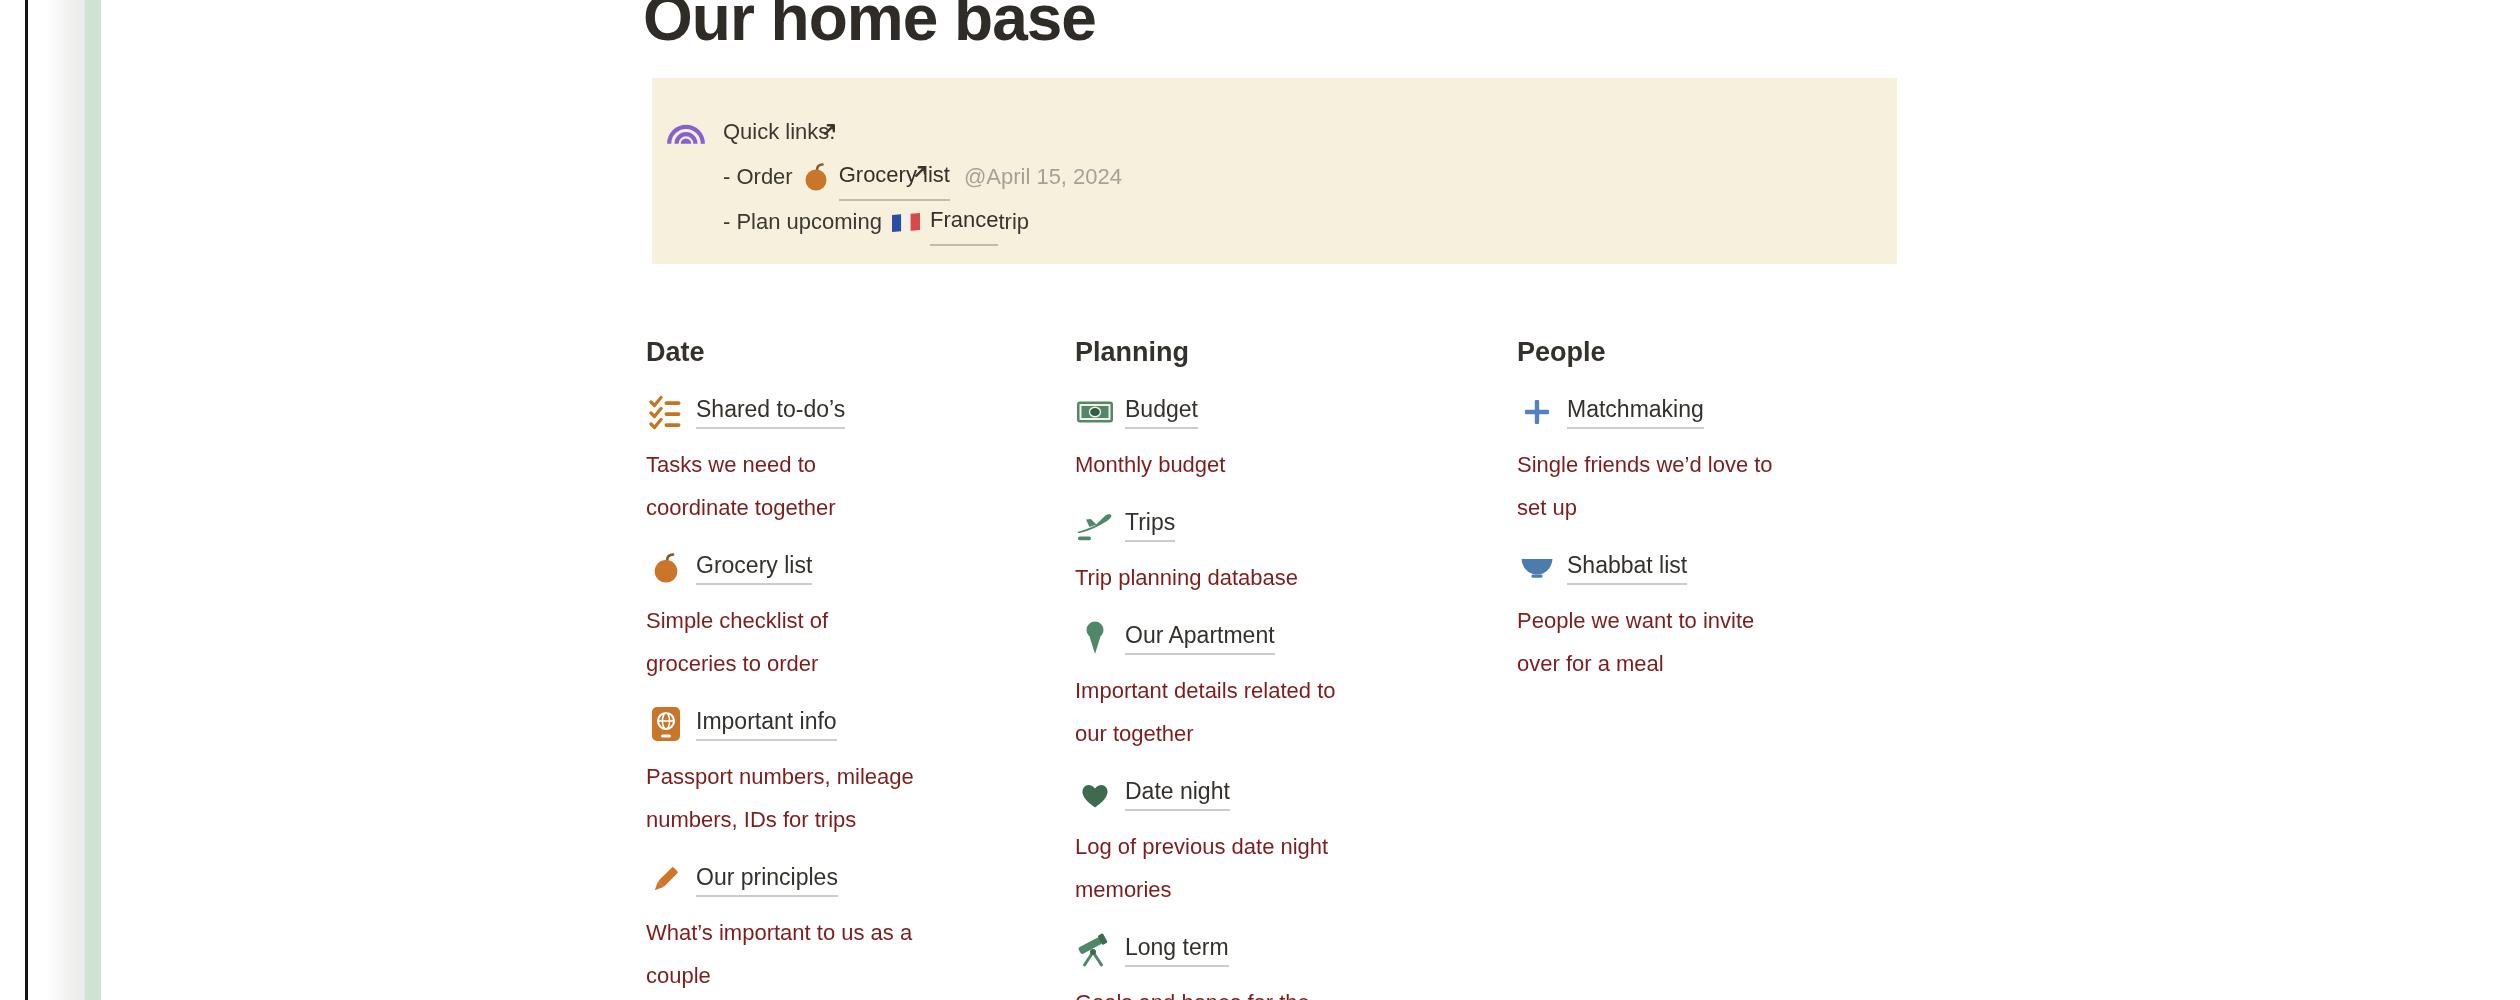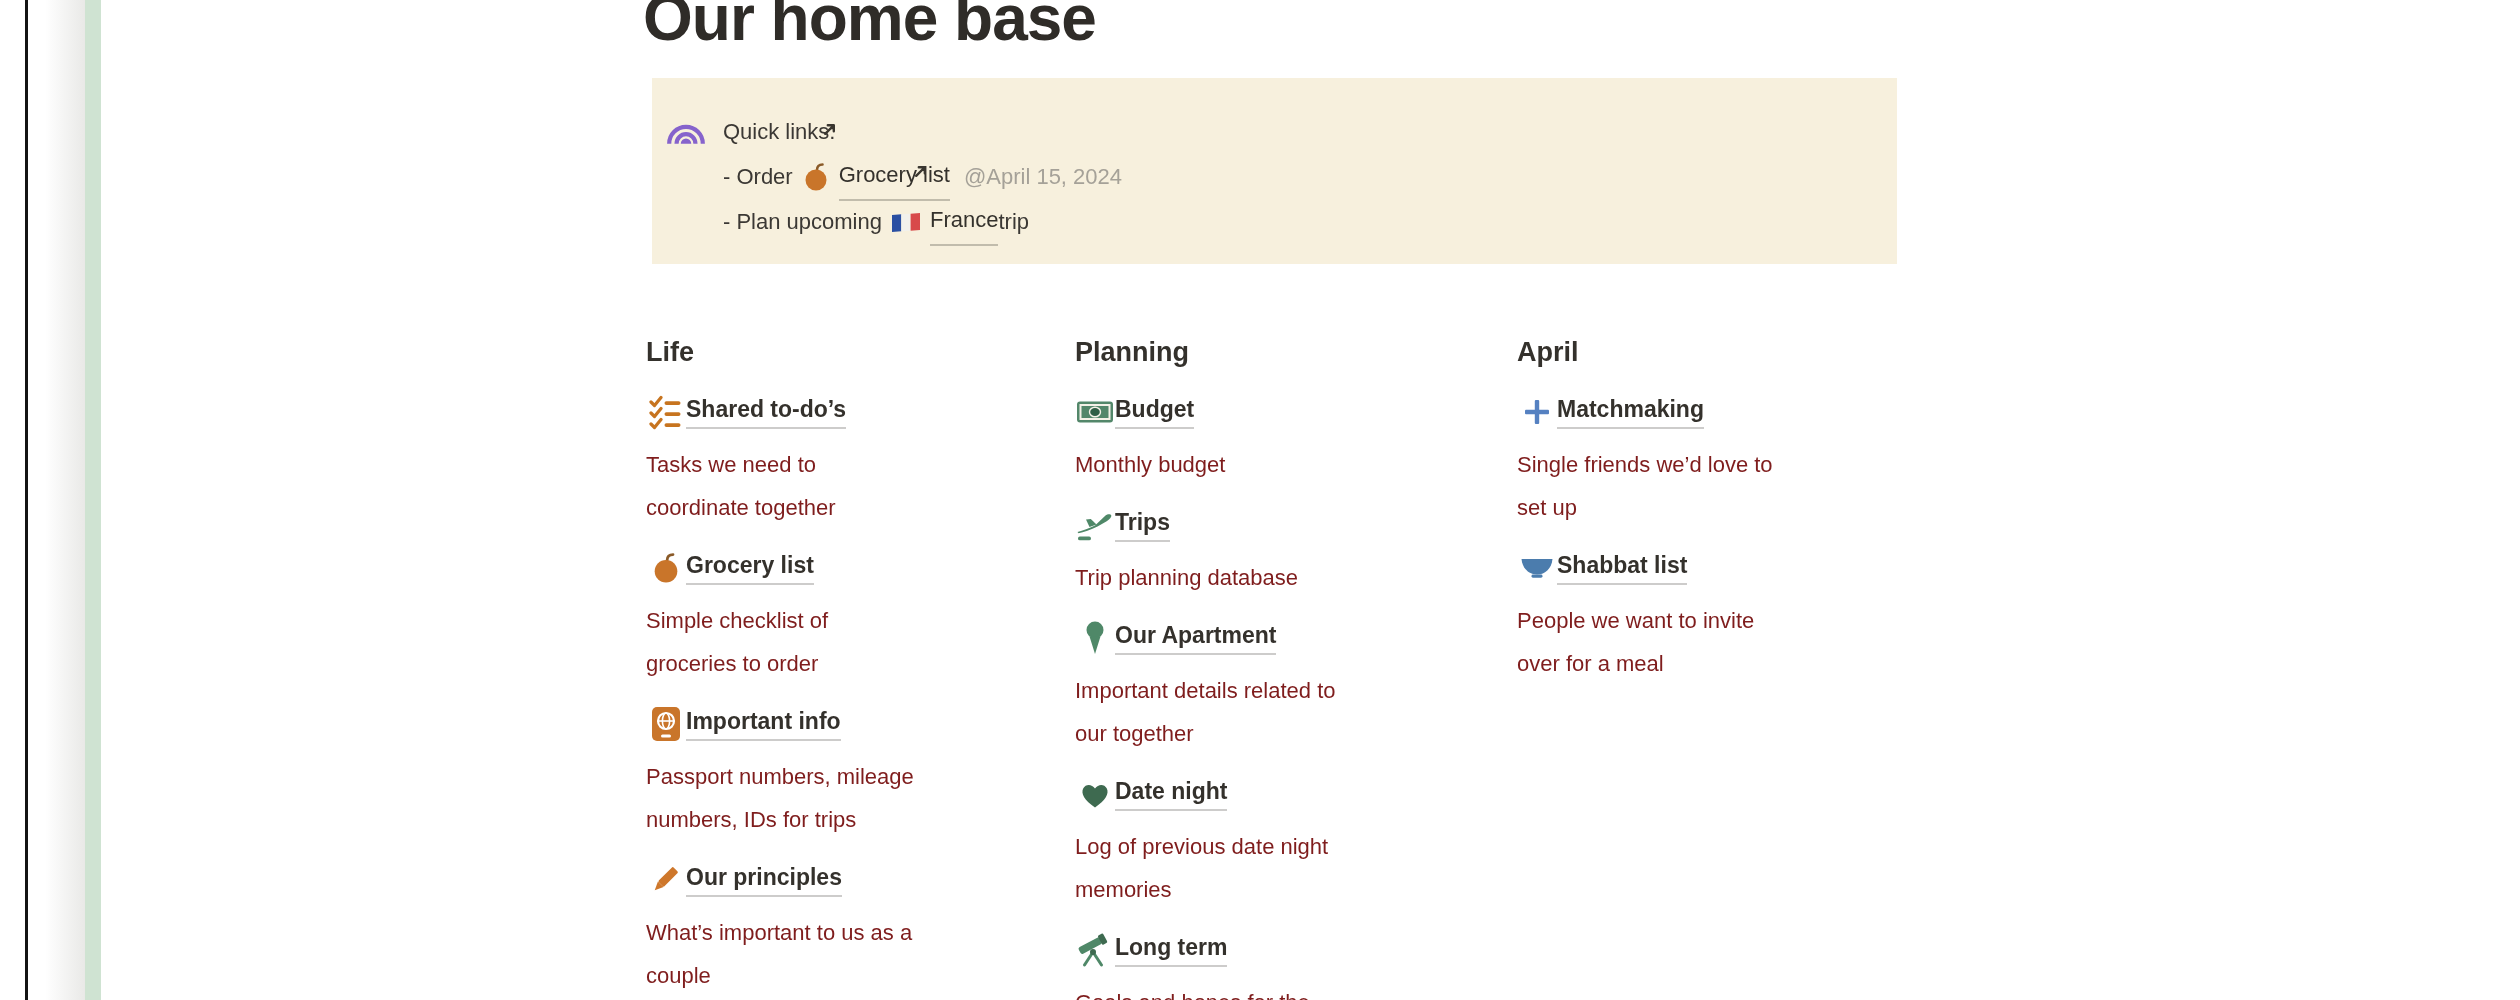--- a/index.html
+++ b/index.html
@@ -39,21 +39,21 @@
   .page-link{color:#34312c;font-weight:500;border-bottom:2px solid rgba(55,53,47,.28);padding-bottom:2px;margin-left:6px;cursor:pointer;}
   .date-mention{color:#a5a198;margin-left:14px;}
   .plain-suffix{color:#3b3834;margin-left:0;}
 
   .columns{position:absolute;top:337px;left:0;width:2307px;}
   .col{position:absolute;top:0;width:420px;}
   .col.c0{left:545px;} .col.c1{left:974px;} .col.c2{left:1416px;}
   .col h2{margin:0 0 24px 0;font-size:27px;line-height:30px;font-weight:700;color:#34312c;}
   .link-row{display:flex;align-items:center;height:42px;margin:0 0 10px 0;cursor:pointer;}
   .row-icon{width:40px;display:flex;justify-content:center;flex:0 0 40px;}
-  .row-label{font-size:23px;font-weight:700;color:#34312c;
+  .row-label{margin-left:10px;font-size:23px;font-weight:400;color:#34312c;
     border-bottom:2px solid rgba(55,53,47,.25);padding-bottom:4px;}
   .desc{margin:0 0 18px 0;font-size:22px;line-height:43px;color:#7f1d1d;white-space:pre-line;}
 </style>
 </head>
 <body>
 
 <div class="stage">
 
   <div class="edge-line left"></div>
   <div class="shadow-band left"></div>
@@ -109,21 +109,21 @@
           </span>
           <span class="page-link">France</span>
           <span class="plain-suffix">trip</span>
         </div>
       </div>
     </div>
 
     <div class="columns">
 
       <div class="col c0">
-        <h2>Life</h2>
+        <h2>Date</h2>
 
         <div class="link-row">
           <span class="row-icon">
             <svg width="34" height="38" viewBox="0 0 34 38" fill="none">
               <g stroke="#c7741f" stroke-width="3.2" stroke-linecap="round" stroke-linejoin="round">
                 <path d="M2 9 l3.5 3.5 L12 4.5"></path>
                   <path d="M2 20 l3.5 3.5 L12 15.5"></path>
                   <path d="M2 31 l3.5 3.5 L12 26.5"></path>
               </g>
               <g fill="#c7741f">
@@ -245,21 +245,21 @@
               </g>
               <circle cx="16" cy="19" r="3" fill="#3e6a50"></circle>
             </svg>
           </span>
           <span class="row-label">Long term</span>
         </div>
         <p class="desc">Goals and hopes for the</p>
       </div>
 
       <div class="col c2">
-        <h2>April</h2>
+        <h2>People</h2>
 
         <div class="link-row">
           <span class="row-icon">
             <svg width="30" height="30" viewBox="0 0 30 30">
               <g fill="#5581c1">
                 <rect x="12.8" y="3" width="4.4" height="24" rx="1"></rect>
                 <rect x="3" y="12.8" width="24" height="4.4" rx="1"></rect>
               </g>
             </svg>
           </span>

